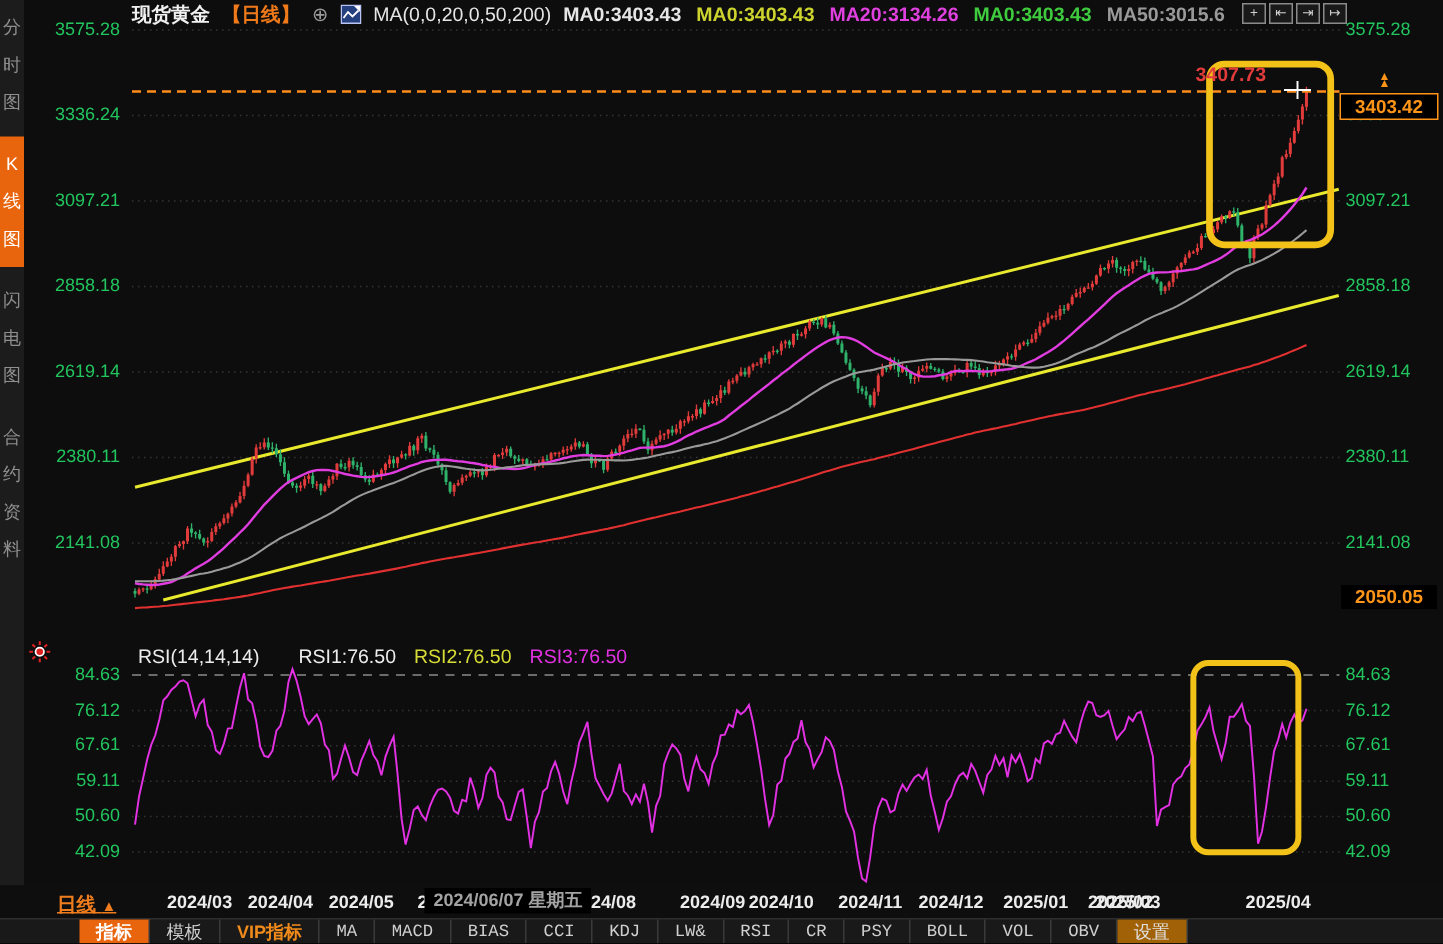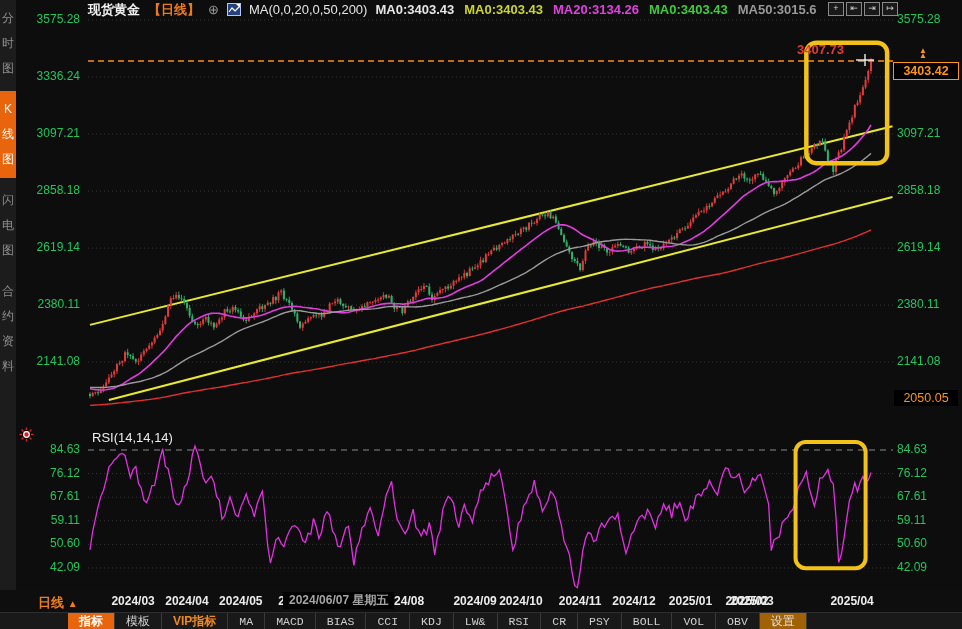--- a/index.html
+++ b/index.html
@@ -31,41 +31,41 @@
   .ytick.l{left:30px;text-align:right;}
   .ytick.r{left:897px;text-align:left;}
 
   
   #price-badge{position:absolute;left:893px;top:62px;width:64px;height:16px;background:#000;
      border:1.5px solid #ff9518;color:#ff9518;font-size:12.5px;font-weight:bold;text-align:center;
      line-height:16px;z-index:7;}
   #badge-arrows{position:absolute;left:919px;top:48px;color:#ff9518;font-size:8px;line-height:5px;
      text-align:center;z-index:7;}
   #low-marker{position:absolute;left:894px;top:390px;width:64px;height:16px;background:#000;
-     color:#ff9518;font-size:12.5px;font-weight:normal;text-align:center;line-height:16px;z-index:7;}
+     color:#ff9518;font-size:12.5px;font-weight:bold;text-align:center;line-height:16px;z-index:7;}
   #high-label{position:absolute;left:797px;top:42px;color:#e23b3b;font-size:13px;font-weight:bold;z-index:7;}
 
   
   #rsi-header{position:absolute;left:92px;top:430px;display:flex;gap:26px;font-size:13px;z-index:5;white-space:nowrap;}
   #rsi-header .rt{color:#ececec;}
   #rsi-header .mval{font-weight:normal;}
 
   #alert-icon{position:absolute;left:19px;top:427px;z-index:5;}
 
   
   #xaxis-row{position:absolute;left:0;top:590px;width:962px;height:22px;background:#0e0e0e;z-index:4;}
-  #period-sel{position:absolute;left:38px;top:4px;color:#f07d1d;font-weight:bold;font-size:13px;cursor:pointer;}
+  #period-sel{position:absolute;left:38px;top:4px;color:#f07d1d;font-weight:bold;font-size:13px;cursor:pointer;text-decoration:underline;}
   #period-sel .arr{font-size:10px;}
   .xtick{position:absolute;top:4px;transform:translateX(-50%);color:#ececec;font-weight:bold;font-size:12px;white-space:nowrap;}
   #x-tooltip{position:absolute;left:283px;top:2px;height:17px;line-height:17px;background:#000;
      color:#a3a3a3;font-weight:bold;font-size:12px;padding:0 6px;white-space:nowrap;z-index:6;}
 
   
   #toolbar{position:absolute;left:0;top:612px;width:962px;height:17px;background:#191919;
-     border-top:1px solid #2e2e2e;display:flex;align-items:stretch;padding-left:68px;box-sizing:border-box;z-index:5;}
+     border-top:1px solid #2e2e2e;display:flex;align-items:stretch;padding-left:53px;box-sizing:border-box;z-index:5;}
   .tb{display:flex;align-items:center;padding:0 11px;border-right:1px solid #3a3a3a;font-size:12px;
       color:#cfcfcf;cursor:pointer;white-space:nowrap;}
   .tb.mono{font-family:"Liberation Mono",monospace;font-size:11.5px;}
   .tb.active{background:#e8650d;color:#fff;font-weight:bold;}
   .tb.vip{color:#f08a1a;font-weight:bold;}
   .tb.settings{background:#a16207;color:#e0e0e0;}
 
   #watermark{position:absolute;left:824px;top:570px;font-size:33px;font-weight:bold;
      color:#ced3db;opacity:.85;letter-spacing:1px;z-index:8;}
 </style>
@@ -215,20 +215,25 @@
           <line x1="10.6" y1="10.6" x2="12.4" y2="12.4"></line>
         <line x1="2.6" y1="12.4" x2="4.4" y2="10.6"></line>
           <line x1="10.6" y1="4.4" x2="12.4" y2="2.6"></line>
       </g>
       <circle cx="7.5" cy="7.5" r="2.8" fill="#e02020" stroke="#ffffff" stroke-width="1.2"></circle>
     </svg>
   </div>
 
   <div id="rsi-header">
     <span class="rt">RSI(14,14,14)</span>
+    <span id="rsi-values" style="display:flex;gap:12px;">
+        <div class="mval" style="color: rgb(236, 236, 236);">RSI1:76.50</div>
+        <div class="mval" style="color: rgb(214, 220, 53);">RSI2:76.50</div>
+        <div class="mval" style="color: rgb(226, 49, 226);">RSI3:76.50</div>
+      </span>
   </div>
 
   <div id="xaxis-row">
     <div id="period-sel">
       <span>日线</span>
       <span class="arr">▲</span>
     </div>
     <div id="x-labels">
         <div class="xtick" style="left: 133.088px;">2024/03</div>
         <div class="xtick" style="left: 186.948px;">2024/04</div>

